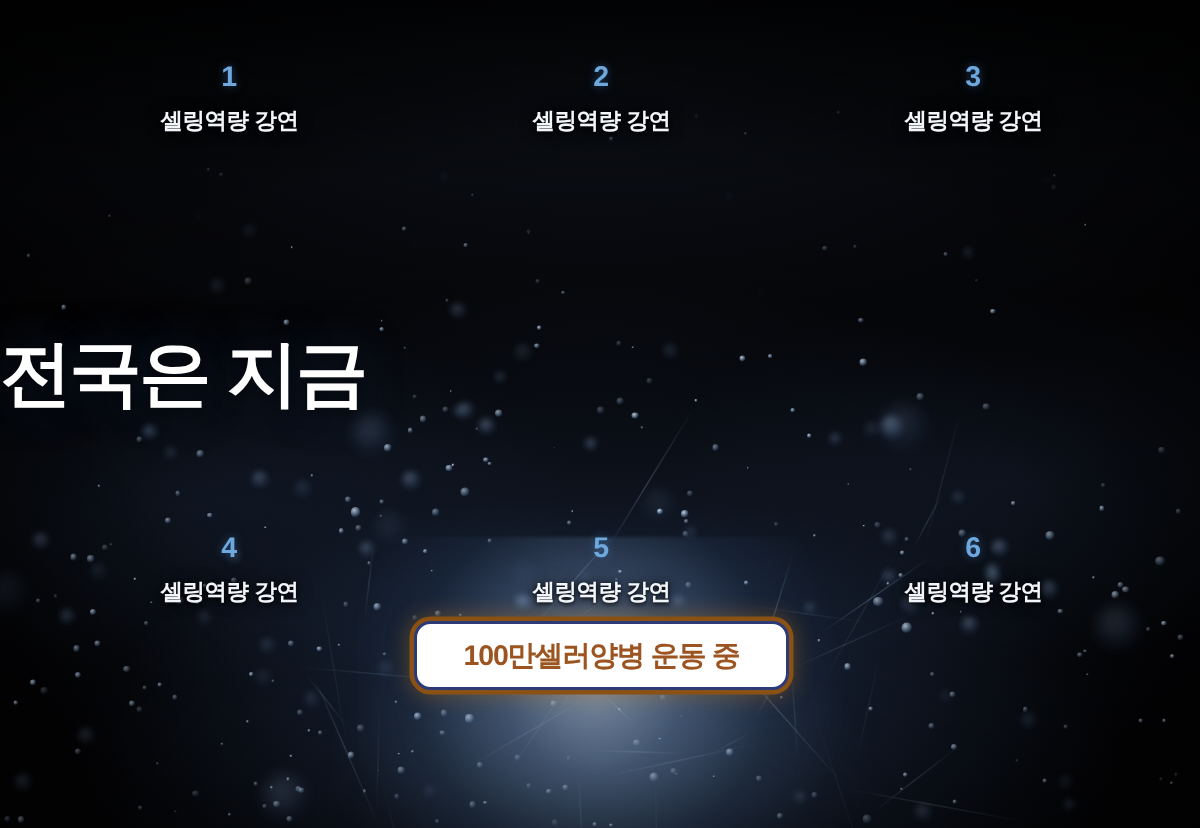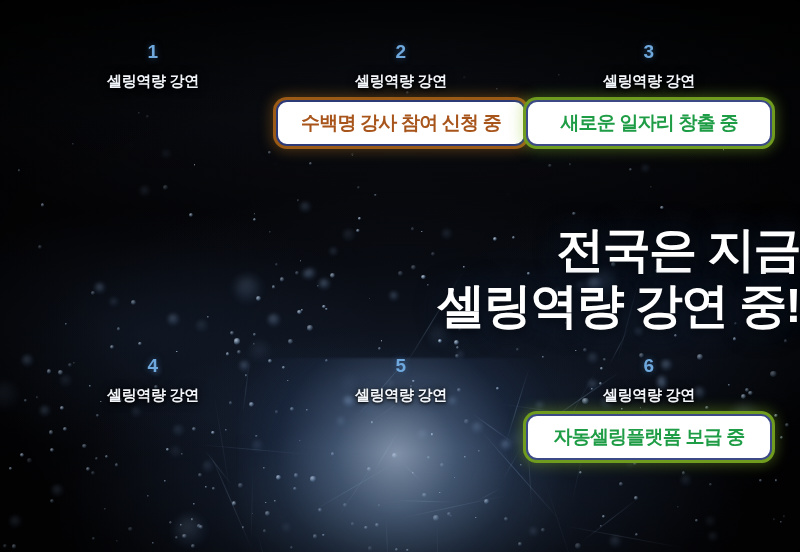--- a/index.html
+++ b/index.html
@@ -136,21 +136,21 @@
     border: 2px solid #2d3a78;
     color: #9c5520;
     box-shadow: 0 0 0 3px #8a5114, 0 0 13px 5px rgba(175,110,25,0.34);
   }
 
   .headline {
     position: absolute;
     left: 0;
     right: 0;
     top: 222px;
-    text-align: right;
+    text-align: left;
     color: #ffffff;
     font-size: 48px;
     font-weight: 700;
     line-height: 1.16;
     letter-spacing: -1.6px;
     text-shadow: 0 2px 12px rgba(0,0,0,0.9), 0 0 26px rgba(20,40,70,0.8);
   }
   .headline .l { display: block; }
 </style>
 </head>
@@ -537,44 +537,41 @@
   <div class="content">
 
     <div class="card" style="left:28px; top:42px;">
       <div class="card-index">1</div>
       <div class="card-caption">셀링역량 강연</div>
     </div>
 
     <div class="card" style="left:276px; top:42px;">
       <div class="card-index">2</div>
       <div class="card-caption">셀링역량 강연</div>
-      <div class="pill v-orange">수백명 강사 참여 신청 중</div>
     </div>
 
     <div class="card" style="left:524px; top:42px;">
       <div class="card-index">3</div>
       <div class="card-caption">셀링역량 강연</div>
-      <div class="pill v-green">새로운 일자리 창출 중</div>
     </div>
 
     <div class="headline">
       <span class="l">전국은 지금</span>
-      <span class="l">셀링역량 강연 중!</span>
     </div>
 
     <div class="card" style="left:28px; top:356px;">
       <div class="card-index">4</div>
       <div class="card-caption">셀링역량 강연</div>
     </div>
 
     <div class="card" style="left:276px; top:356px;">
       <div class="card-index">5</div>
       <div class="card-caption">셀링역량 강연</div>
+      <div class="pill v-brown">100만셀러양병 운동 중</div>
     </div>
 
     <div class="card" style="left:524px; top:356px;">
       <div class="card-index">6</div>
       <div class="card-caption">셀링역량 강연</div>
-      <div class="pill v-green">자동셀링플랫폼 보급 중</div>
     </div>
 
   </div>
 </div>
 
 </body></html>

